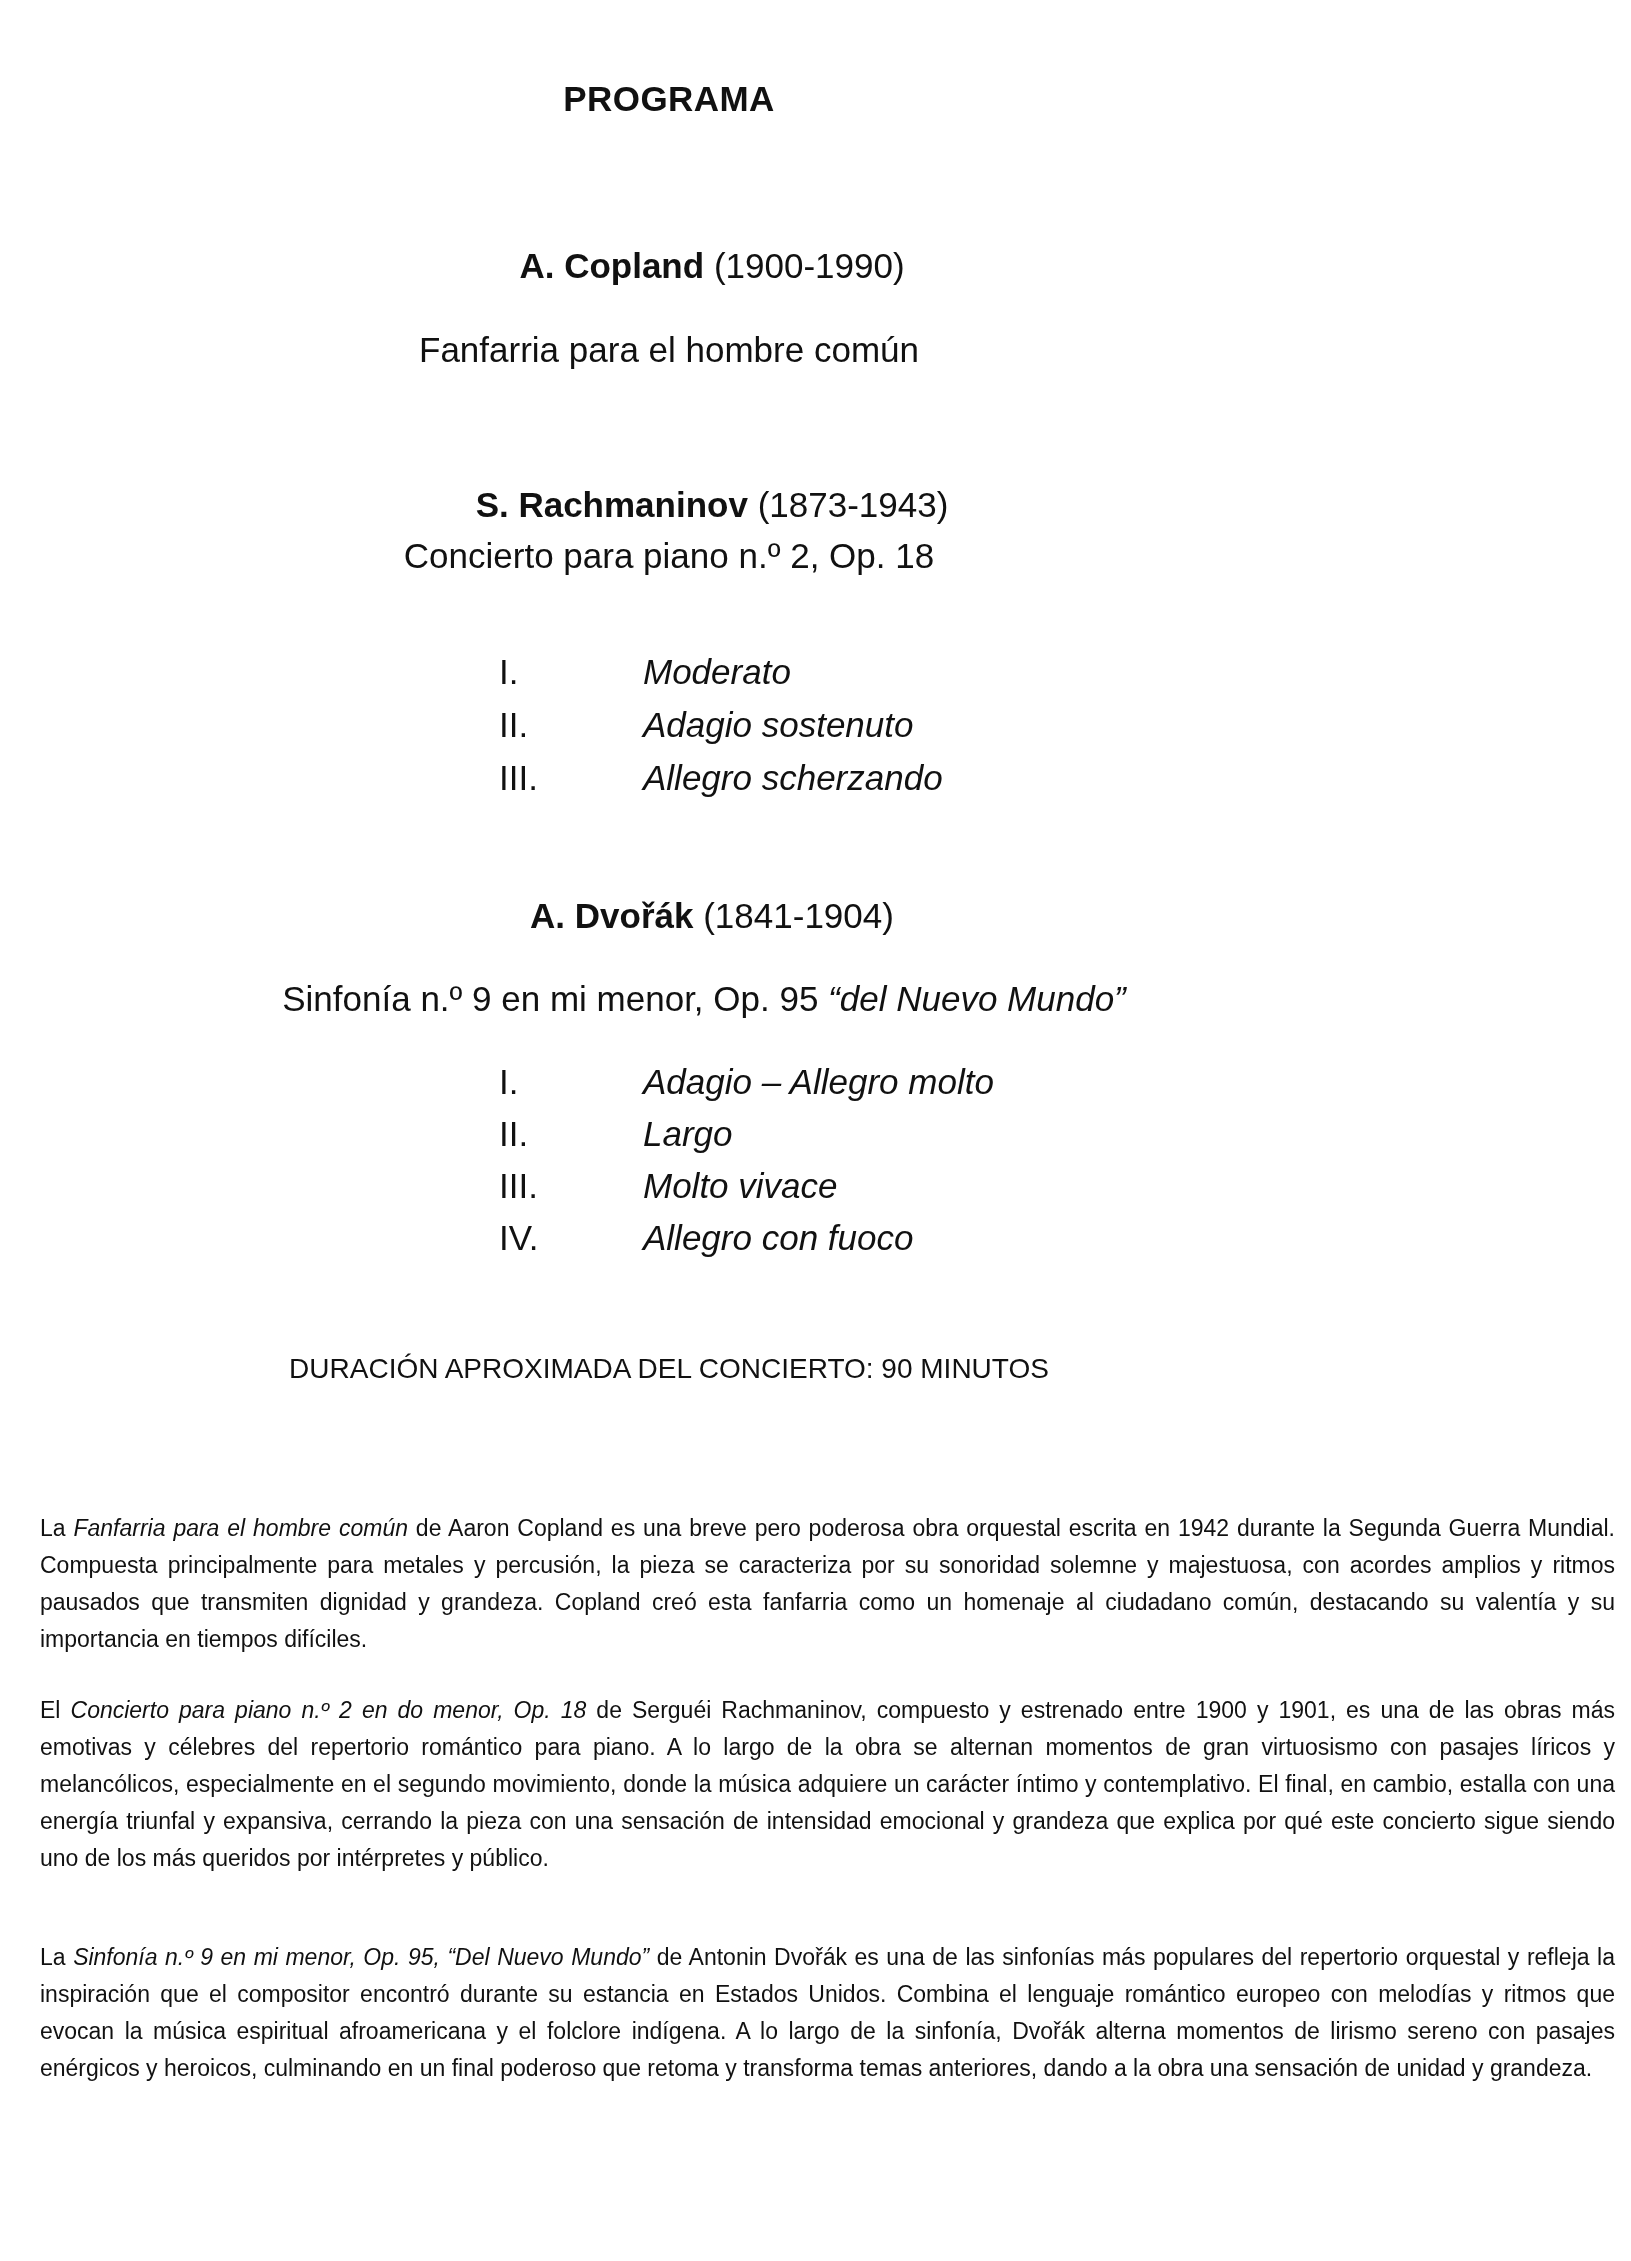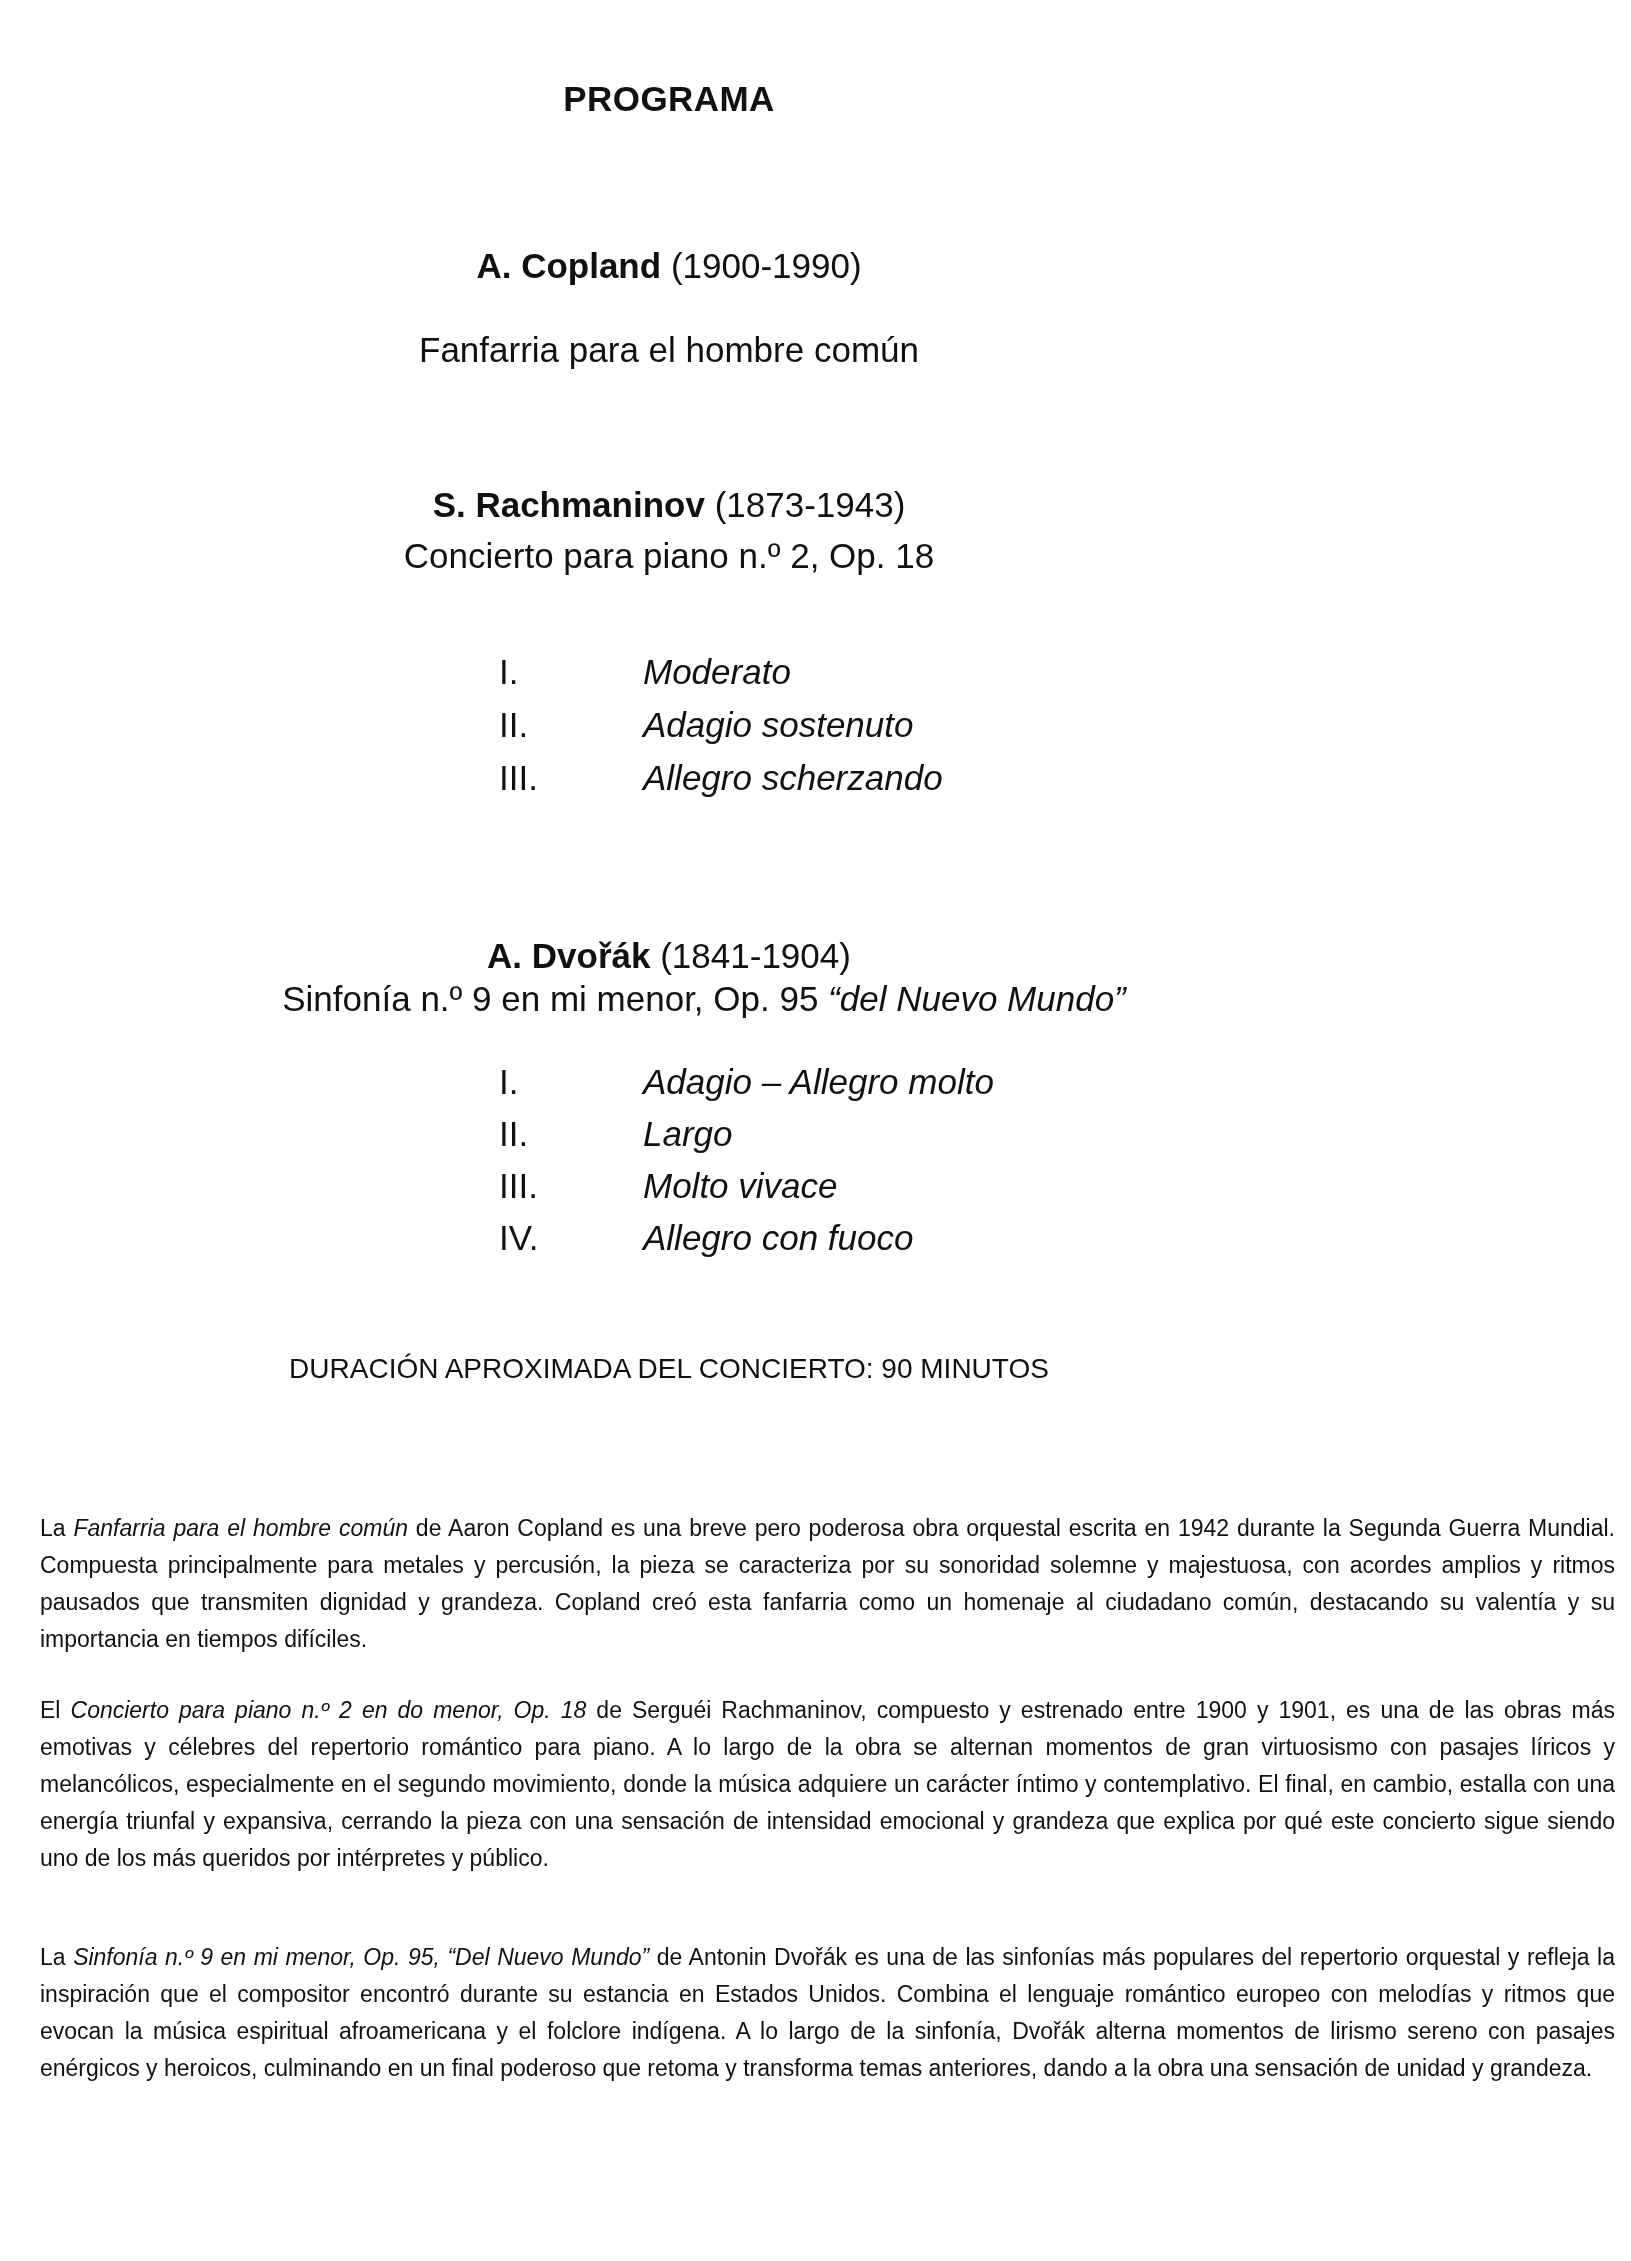--- a/index.html
+++ b/index.html
@@ -2,21 +2,21 @@
 <html style="font-size:11.2px"><head>
 <meta charset="utf-8">
 <style>
   html, body { margin: 0; padding: 0; background: #ffffff; }
   body {
     width: 1631px; height: 2261px; position: relative; overflow: hidden;
     font-family: "Liberation Sans", sans-serif; color: #111111;
   }
   .center { position: absolute; left: 0; width: 1338px; text-align: center; white-space: nowrap; }
   .title { top: 79px; font-size: 35px; font-weight: bold; letter-spacing: 0.4px; }
-  .composer { font-size: 35px; }
+  .composer { font-size: 35px; padding-left: 43px; }
   .composer b { font-weight: bold; }
   .work { font-size: 35px; }
   .mv { position: absolute; font-size: 35px; white-space: nowrap; }
   .mv .num { position: absolute; left: 0; }
   .mv .name { position: absolute; left: 144px; font-style: italic; text-align: right; }
   .duration { top: 1353px; font-size: 28px; text-align: center; }
   .para {
     position: absolute; left: 28px; width: 1575px;
     font-size: 23px; line-height: 37px; text-align: justify; margin: 12px;
   }
@@ -47,21 +47,21 @@
   </div>
   <div class="mv" style="left:499px; top:705px;">
     <span class="num">II.</span>
     <span class="name">Adagio sostenuto</span>
   </div>
   <div class="mv" style="left:499px; top:758px;">
     <span class="num">III.</span>
     <span class="name">Allegro scherzando</span>
   </div>
 
-  <div class="center composer" style="top:896px;margin-top:40px;">
+  <div class="center composer" style="top:896px;">
     <b>A. Dvořák</b>
     <span>(1841-1904)</span>
   </div>
   <div class="center work" style="top:979px;margin-left:35px;">
     <span>Sinfonía n.º 9 en mi menor, Op. 95 </span><i>“del Nuevo Mundo”</i>
   </div>
 
   <div class="mv" style="left:499px; top:1062px;">
     <span class="num">I.</span>
     <span class="name">Adagio – Allegro molto</span>

